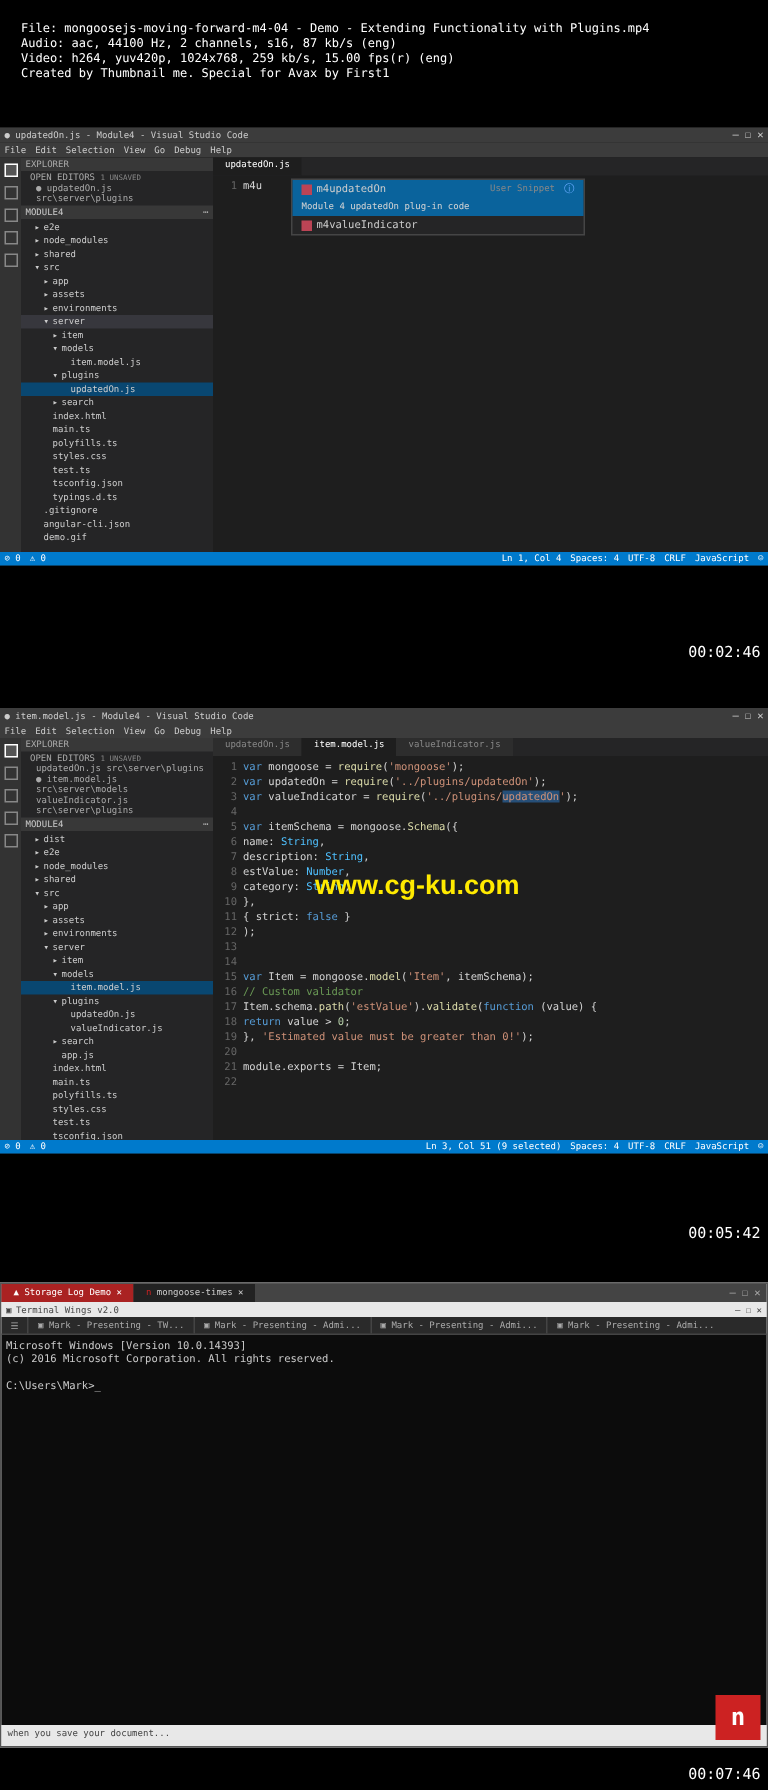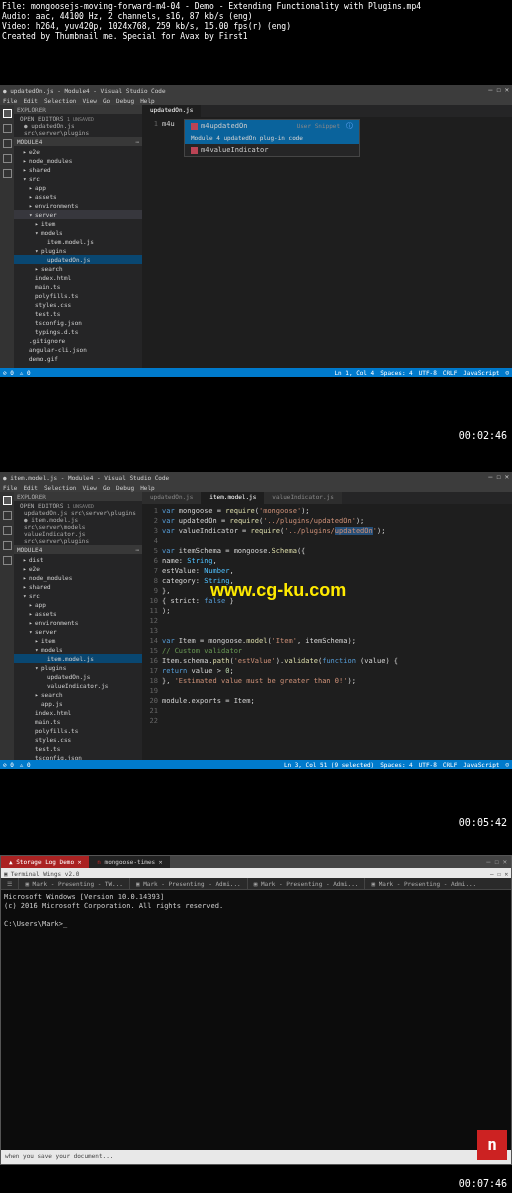--- a/index.html
+++ b/index.html
@@ -1,17 +1,17 @@
 <!DOCTYPE html>
 <html><head>
 <meta charset="utf-8">
 <style>
 *{margin:0;padding:0;box-sizing:border-box;font-family:Consolas,monospace}
 body{background:#000;color:#fff;width:512px;height:1193px;overflow:hidden;position:relative}
-.info{font-size:8px;line-height:10px;color:#fff;padding:2px}
+.info{font-size:8px;line-height:10px;color:#fff;padding:14px}
 .shot{position:absolute;left:0;width:512px}
 .shot1{top:85px;height:292px}
 .shot2{top:472px;height:297px}
 .shot3{top:855px;height:310px}
 
 
 .vsc{width:512px;background:#1e1e1e;display:flex;flex-direction:column;height:100%}
 .titlebar{height:10px;background:#3c3c3c;display:flex;align-items:center;font-size:6px;color:#ccc;padding:0 3px}
 .titlebar .title{flex:1}
 .wctl{display:flex;gap:4px}
@@ -153,21 +153,21 @@
           </div>
       </div>
       <div class="editor">
         <div class="tabbar">
           <span class="tab active">updatedOn.js</span>
         </div>
         <div class="code">
           <div class="gutter">1</div>
           <div class="codebody">
             <span>m4u</span>
-            <div class="suggest" style="top:0;left:22px;width:176px">
+            <div class="suggest" style="top:0;left:32px;width:196px">
               <div class="suggest-row sel">
                   <span class="suggest-ico"></span>
                   <span class="sname">m4updatedOn</span>
                   <span class="stype">User Snippet</span>
                   <span style="color:#6af;margin-left:3px">ⓘ</span>
                 </div>
               <div class="suggest-row sel" style="font-size:6px">
                   <span>Module 4 updatedOn plug-in code</span>
                 </div>
               <div class="suggest-row">
@@ -294,20 +294,21 @@
               <div>21</div>
               <div>22</div>
             </div>
           <div class="codebody" id="code2">
               <div><span class="kw">var</span> mongoose = <span class="fn">require</span>(<span class="str">'mongoose'</span>);</div>
               <div><span class="kw">var</span> updatedOn = <span class="fn">require</span>(<span class="str">'../plugins/updatedOn'</span>);</div>
               <div><span class="kw">var</span> valueIndicator = <span class="fn">require</span>(<span class="str">'../plugins/<span class="hl-sel">updatedOn</span>'</span>);</div>
               <div>&nbsp;</div>
               <div><span class="kw">var</span> itemSchema = mongoose.<span class="fn">Schema</span>({</div>
               <div>    name: <span class="const">String</span>,</div>
+              <div>    description: <span class="const">String</span>,</div>
               <div>    estValue: <span class="const">Number</span>,</div>
               <div>    category: <span class="const">String</span>,</div>
               <div>},</div>
               <div>{ strict: <span class="kw">false</span> }</div>
               <div>);</div>
               <div>&nbsp;</div>
               <div>&nbsp;</div>
               <div><span class="kw">var</span> Item = mongoose.<span class="fn">model</span>(<span class="str">'Item'</span>, itemSchema);</div>
               <div><span class="com">// Custom validator</span></div>
               <div>Item.schema.<span class="fn">path</span>(<span class="str">'estValue'</span>).<span class="fn">validate</span>(<span class="kw">function</span> (value) {</div>

